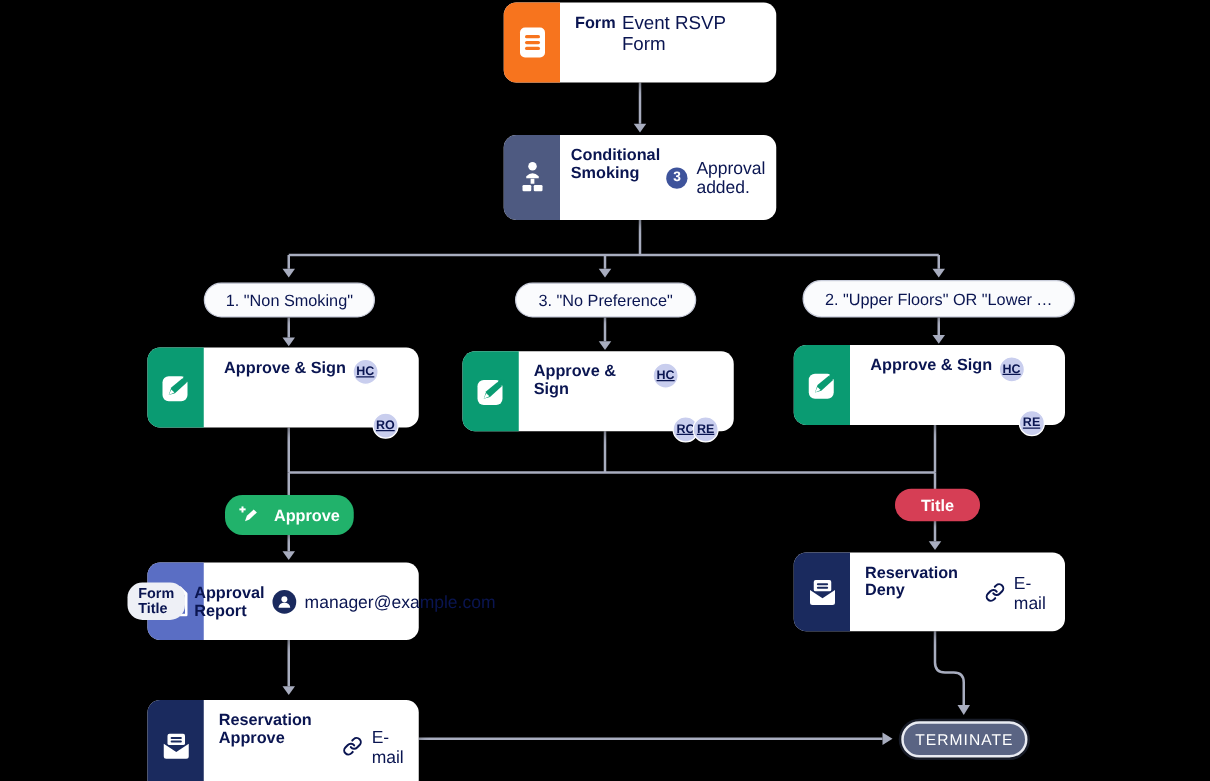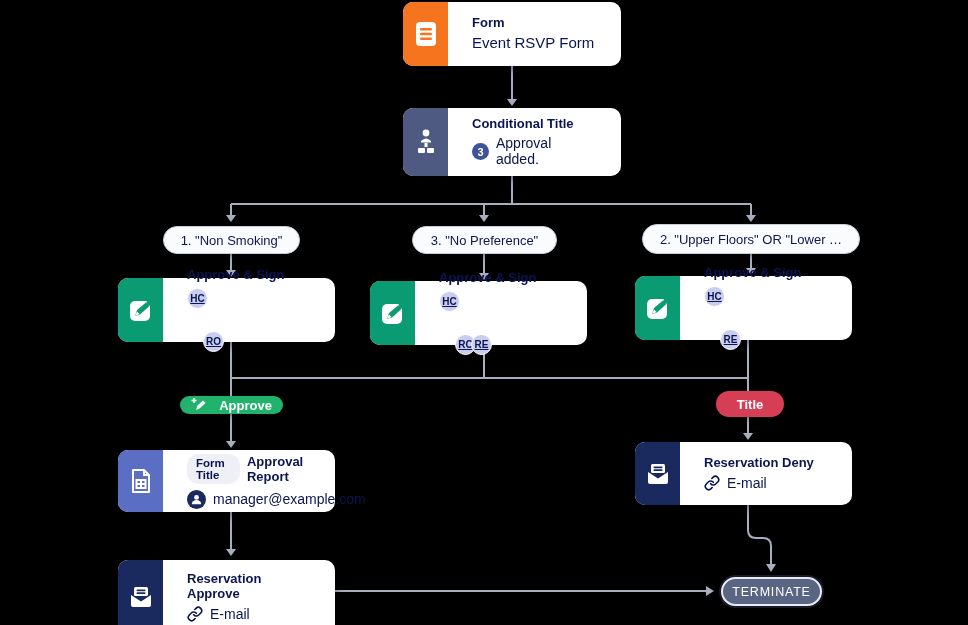--- a/index.html
+++ b/index.html
@@ -9,21 +9,21 @@
 
   .card{position:absolute;display:flex;background:#fff;border-radius:10px;
         box-shadow:0 3px 8px rgba(0,0,0,.4);cursor:pointer;}
   .strip{flex:0 0 45px;width:45px;border-radius:10px 0 0 10px;
          display:flex;align-items:center;justify-content:center;}
   .strip.orange{background:#F7741E;}
   .strip.slate{background:#4E5A81;}
   .strip.green{background:#0A9B72;}
   .strip.indigo{background:#5A6EC4;}
   .strip.navy{background:#1A2A5E;}
-  .cbody{flex:1;padding:9px 24px;display:flex;flex-direction:column;justify-content:center;gap:5px;min-width:0;border-radius:20px;}
+  .cbody{flex:1;padding:9px 12px;display:flex;justify-content:center;gap:5px;min-width:0;border-radius:20px;}
   .ctitle{font-size:13px;font-weight:700;line-height:1.1;}
   .csub{font-size:15px;line-height:1.1;}
   .crow{display:flex;align-items:center;gap:7px;}
 
   .countbadge{width:17px;height:17px;border-radius:50%;background:#3E539B;color:#fff;
               font-size:11px;font-weight:700;display:flex;align-items:center;justify-content:center;flex:0 0 17px;}
   .badges{display:flex;text-decoration:underline;}
   .badge{width:21px;height:21px;border-radius:50%;background:#C9CEEE;color:#0A1551;
          font-size:10px;font-weight:700;display:flex;align-items:center;justify-content:center;
          border:1px solid #fff;box-sizing:border-box;}
@@ -116,21 +116,21 @@
     <div class="strip slate">
       <svg width="28" height="30" viewBox="0 0 28 30" fill="#fff">
         <circle cx="14" cy="6" r="3.4"></circle>
         <path d="M9 14 q5 -5 10 0 v1.5 h-10 z"></path>
         <rect x="12.5" y="16" width="3" height="4"></rect>
         <rect x="6" y="21" width="7" height="5" rx="1"></rect>
         <rect x="15" y="21" width="7" height="5" rx="1"></rect>
       </svg>
     </div>
     <div class="cbody">
-      <div class="ctitle">Conditional Title</div>
+      <div class="ctitle">Conditional Smoking</div>
       <div class="crow">
         <span class="countbadge">3</span>
         <span class="csub" style="font-size:14px;">Approval added.</span>
       </div>
     </div>
   </div>
 
   <div class="branch-pill" style="left:163px;top:226px;width:137px;height:28px;">1. "Non Smoking"</div>
   <div class="branch-pill" style="left:412px;top:226px;width:145px;height:28px;">3. "No Preference"</div>
   <div class="branch-pill" style="left:642px;top:224px;width:218px;height:30px;">2. "Upper Floors" OR "Lower …</div>
@@ -183,21 +183,21 @@
     </div>
     <div class="cbody">
       <div class="ctitle">Approve &amp; Sign</div>
       <div class="badges">
         <span class="badge">HC</span>
         <span class="badge">RE</span>
       </div>
     </div>
   </div>
 
-  <div class="action-pill approve" style="left:180px;top:396px;width:103px;height:18px;gap:12px;">
+  <div class="action-pill approve" style="left:180px;top:396px;width:103px;height:32px;gap:12px;">
     <span style="display:flex;">
       <svg width="16" height="14" viewBox="0 0 16 14" fill="#fff">
         <rect x="2.2" y="0" width="1.6" height="5"></rect>
           <rect x="0.5" y="1.7" width="5" height="1.6"></rect>
         <path d="M5 12 L6.5 7.5 L12 2.5 L14.5 5 L8.5 10.5 Z"></path>
       </svg>
     </span>
     <span>Approve</span>
   </div>
 

